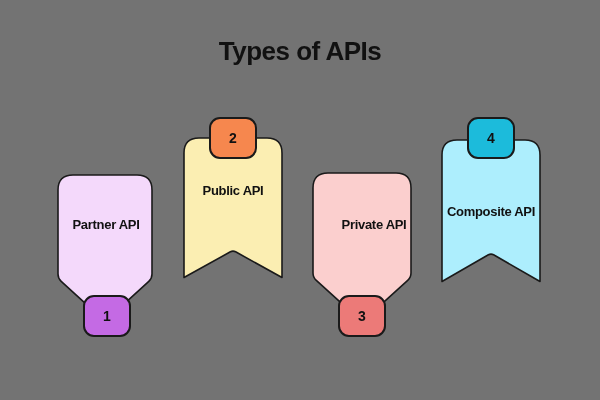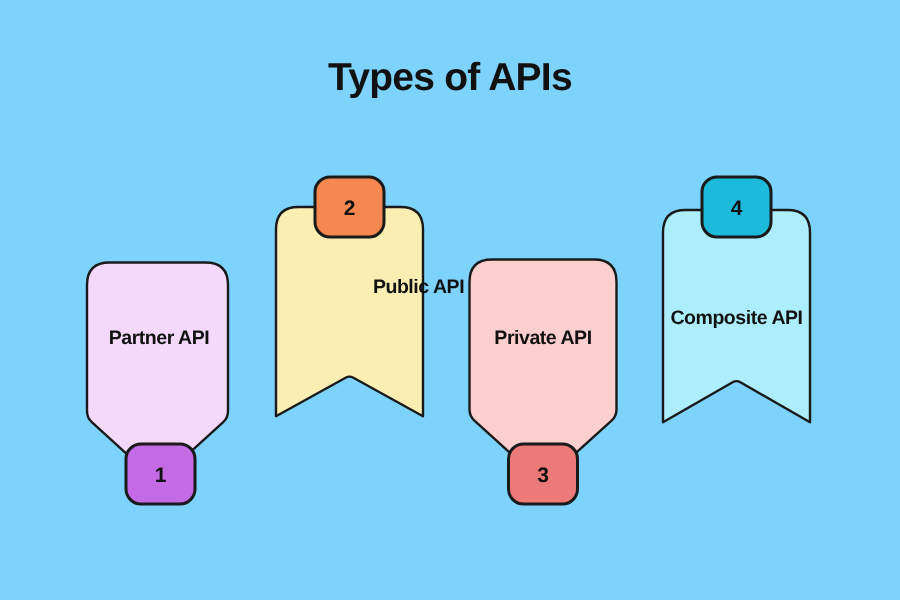--- a/index.html
+++ b/index.html
@@ -1,18 +1,18 @@
 <!DOCTYPE html>
 <html><head>
 <meta charset="utf-8">
 <style>
   html,body { margin:0; padding:0; background:#fff; }
   .stage {
     position:relative; width:600px; height:400px; overflow:hidden;
-    background:#7dd3fc;
+    background:#737373;
     font-family:"Liberation Sans","DejaVu Sans",sans-serif;
   }
   .title {
     position:absolute; left:0; right:0; top:36px;
     text-align:center; font-size:26px; font-weight:bold; color:#111;
     letter-spacing:-0.5px;
   }
   .item { position:absolute; }
   .item svg { position:absolute; left:0; top:0; overflow:visible; display:block; }
   .banner-shape { stroke-width:1.6; stroke-linejoin:round; }
@@ -25,25 +25,25 @@
   .badge-num {
     position:absolute; display:flex; align-items:center; justify-content:center;
     font-weight:bold; font-size:14px; color:#111;
   }
   
   .item-1 { left:57px;  top:174px; width:96px;  height:164px; }
   .item-1 .label     { left:0;    top:40px;  width:98px; height:20px; }
   .item-1 .badge-num { left:27px; top:122px; width:46px; height:40px; }
   
   .item-2 { left:183px; top:117px; width:100px; height:166px; }
-  .item-2 .label     { left:0;    top:63px;  width:100px; height:20px;margin-left:46px; }
+  .item-2 .label     { left:0;    top:63px;  width:100px; height:20px; }
   .item-2 .badge-num { left:27px; top:1px;   width:46px;  height:40px; }
   
   .item-3 { left:312px; top:172px; width:100px; height:166px; }
-  .item-3 .label     { left:0;    top:42px;  width:100px; height:20px; }
+  .item-3 .label     { left:12px;    top:42px;  width:100px; height:20px; }
   .item-3 .badge-num { left:27px; top:124px; width:46px;  height:40px; }
   
   .item-4 { left:441px; top:117px; width:100px; height:168px; }
   .item-4 .label     { left:0;    top:84px;  width:100px; height:20px; }
   .item-4 .badge-num { left:27px; top:1px;   width:46px;  height:40px; }
 </style>
 </head>
 <body>
 
 <div class="stage">

